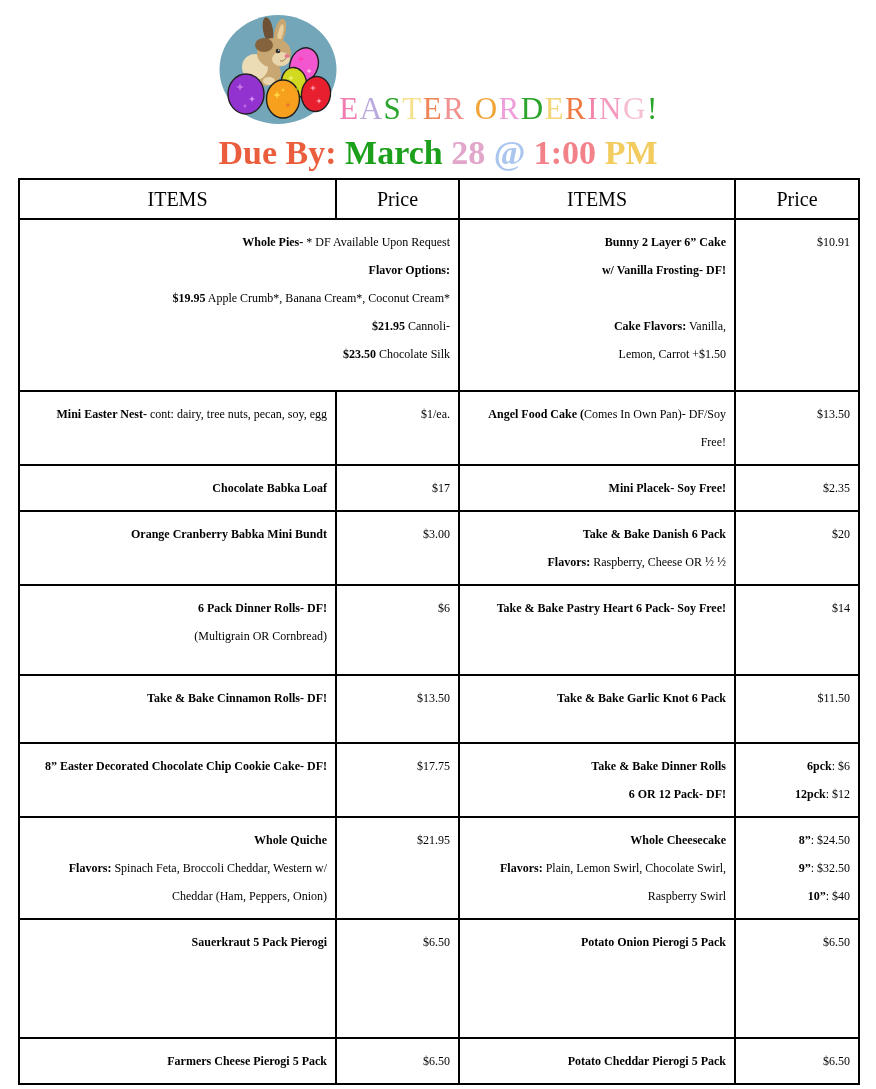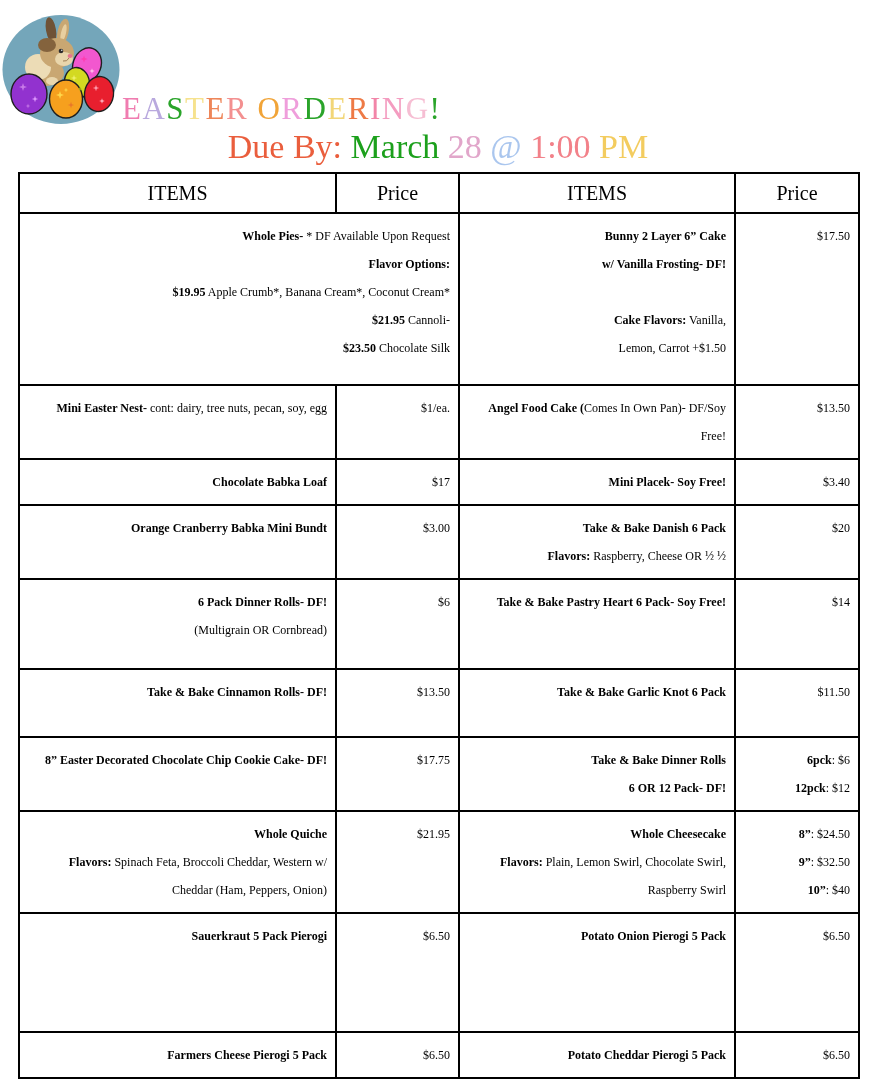--- a/index.html
+++ b/index.html
@@ -3,31 +3,31 @@
 <meta charset="utf-8">
 <style>
   html,body { margin:0; padding:0; background:#ffffff; }
   body {
     width:876px; height:1089px;
     font-family:"Liberation Serif", serif;
     color:#000;
     overflow:hidden;
   }
   .header {
-    display:flex; align-items:flex-end;
+    display:flex; justify-content:center; align-items:flex-end;
     padding-top:12px; height:114px; 
   }
   .logo { width:122px; height:113px; flex:0 0 auto; }
   .title {
     font-size:31px; letter-spacing:1.5px; white-space:pre;
     margin-bottom:2px; line-height:1;
   }
   .due-line {
-    text-align:center; font-size:34px; font-weight:normal;
-    white-space:pre; line-height:40px; margin-top:1px;
+    text-align:center; font-size:34px; font-weight:bold;
+    white-space:pre; line-height:40px; margin-top:7px;
   }
   table.menu {
     border-collapse:collapse; table-layout:fixed;
     width:840px; margin:5px 18px 0 18px;
   }
   .menu th, .menu td { border:2px solid #000; overflow:hidden; }
   .menu th {
     font-size:20px; font-weight:normal; 
     padding:6px 4px; height:26px;
   }
@@ -129,21 +129,21 @@
             <div class="line"><span class="b">$23.50</span><span> Chocolate Silk</span></div>
           </td>
           <td>
             <div class="line"><span class="b">Bunny 2 Layer 6” Cake</span></div>
             <div class="line"><span class="b">w/ Vanilla Frosting- DF!</span></div>
             <div class="line">&nbsp;</div>
             <div class="line"><span class="b">Cake Flavors:</span><span> Vanilla,</span></div>
             <div class="line"><span>Lemon, Carrot +$1.50</span></div>
           </td>
           <td>
-            <div class="line"><span>$17.50</span></div>
+            <div class="line"><span>$10.91</span></div>
           </td>
         </tr>
         <tr>
           <td>
             <div class="line"><span class="b">Mini Easter Nest-</span><span> cont: dairy, tree nuts, pecan, soy, egg</span></div>
           </td>
           <td>
             <div class="line"><span>$1/ea.</span></div>
           </td>
           <td>
@@ -157,21 +157,21 @@
           <td>
             <div class="line"><span class="b">Chocolate Babka Loaf</span></div>
           </td>
           <td>
             <div class="line"><span>$17</span></div>
           </td>
           <td>
             <div class="line"><span class="b">Mini Placek- Soy Free!</span></div>
           </td>
           <td>
-            <div class="line"><span>$3.40</span></div>
+            <div class="line"><span>$2.35</span></div>
           </td>
         </tr>
         <tr>
           <td>
             <div class="line"><span class="b">Orange Cranberry Babka Mini Bundt</span></div>
           </td>
           <td>
             <div class="line"><span>$3.00</span></div>
           </td>
           <td>

